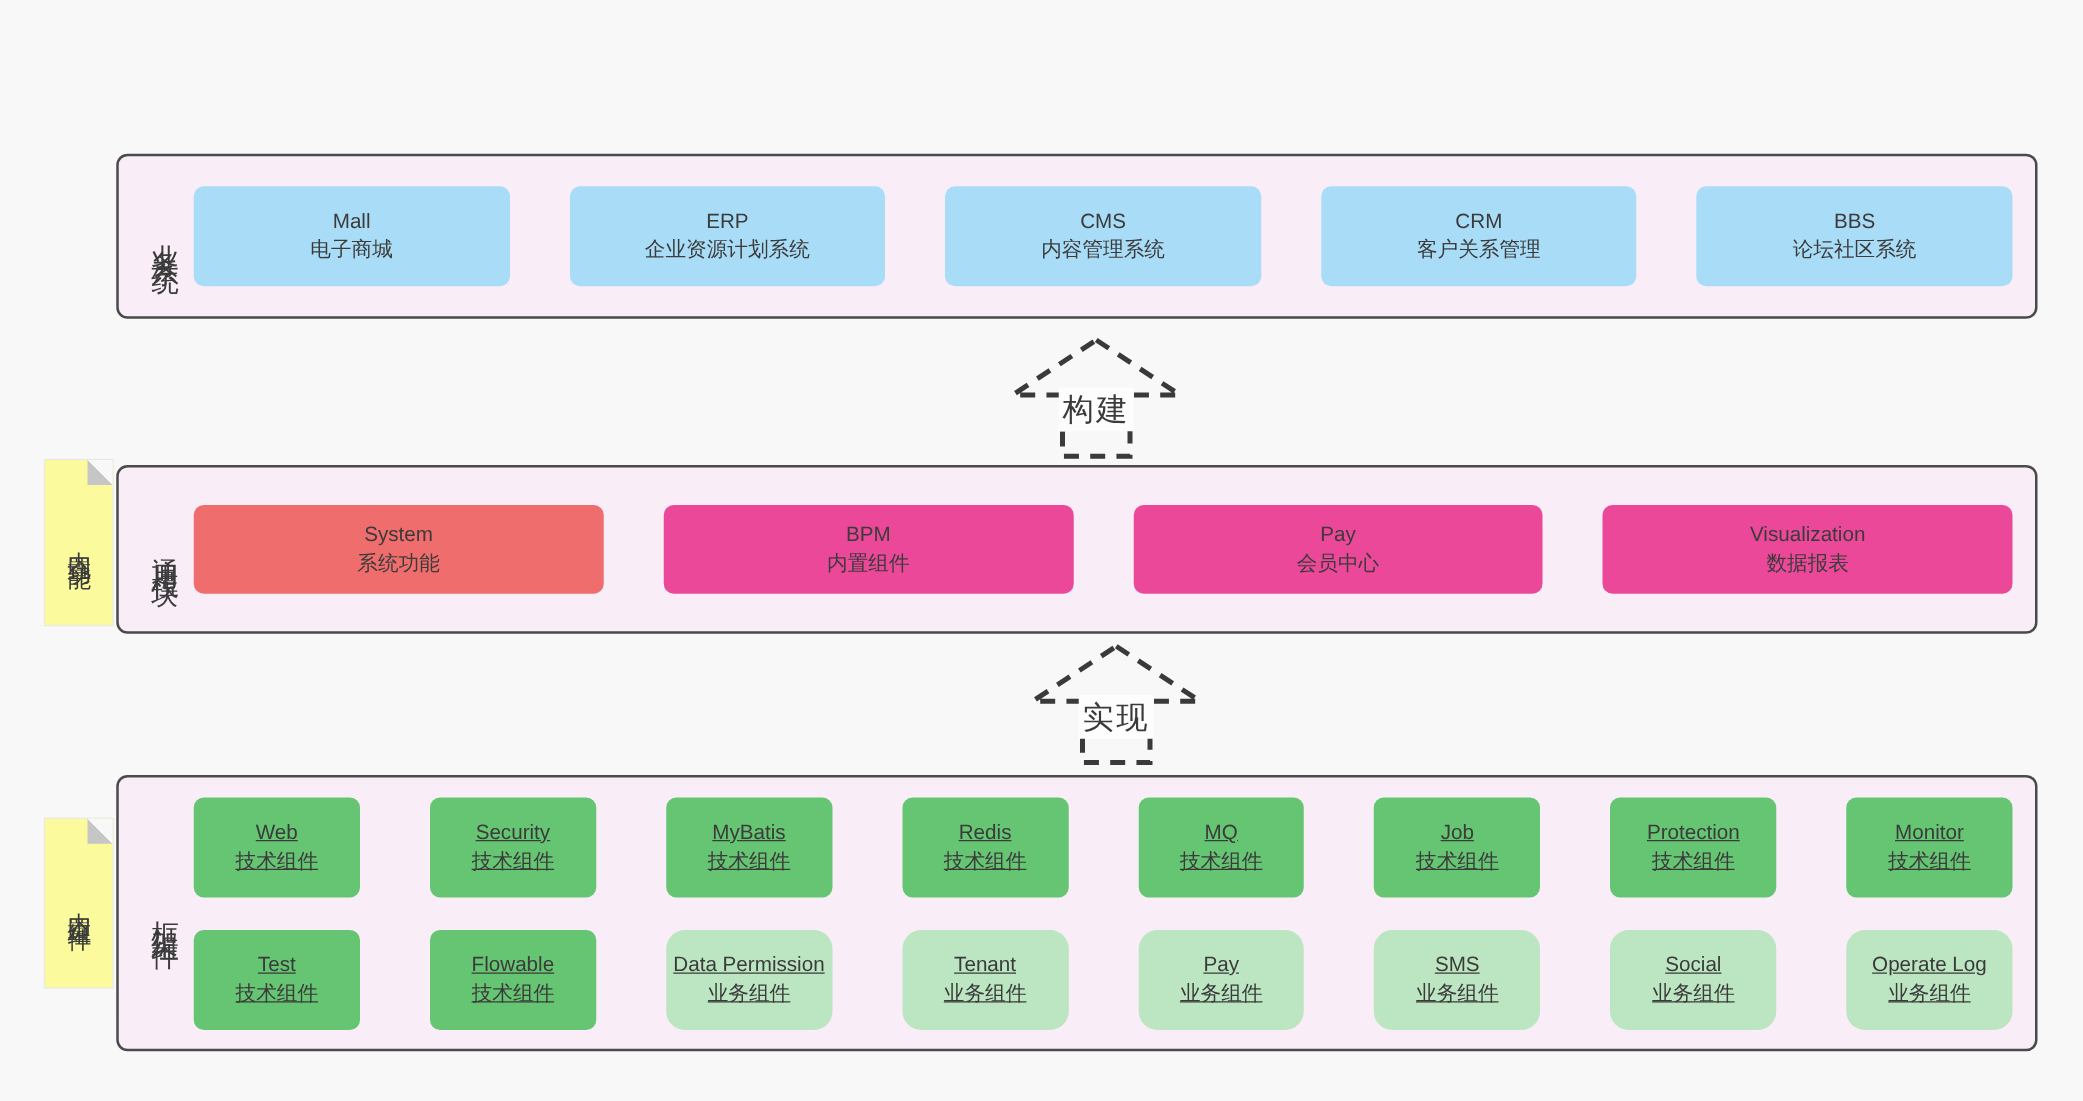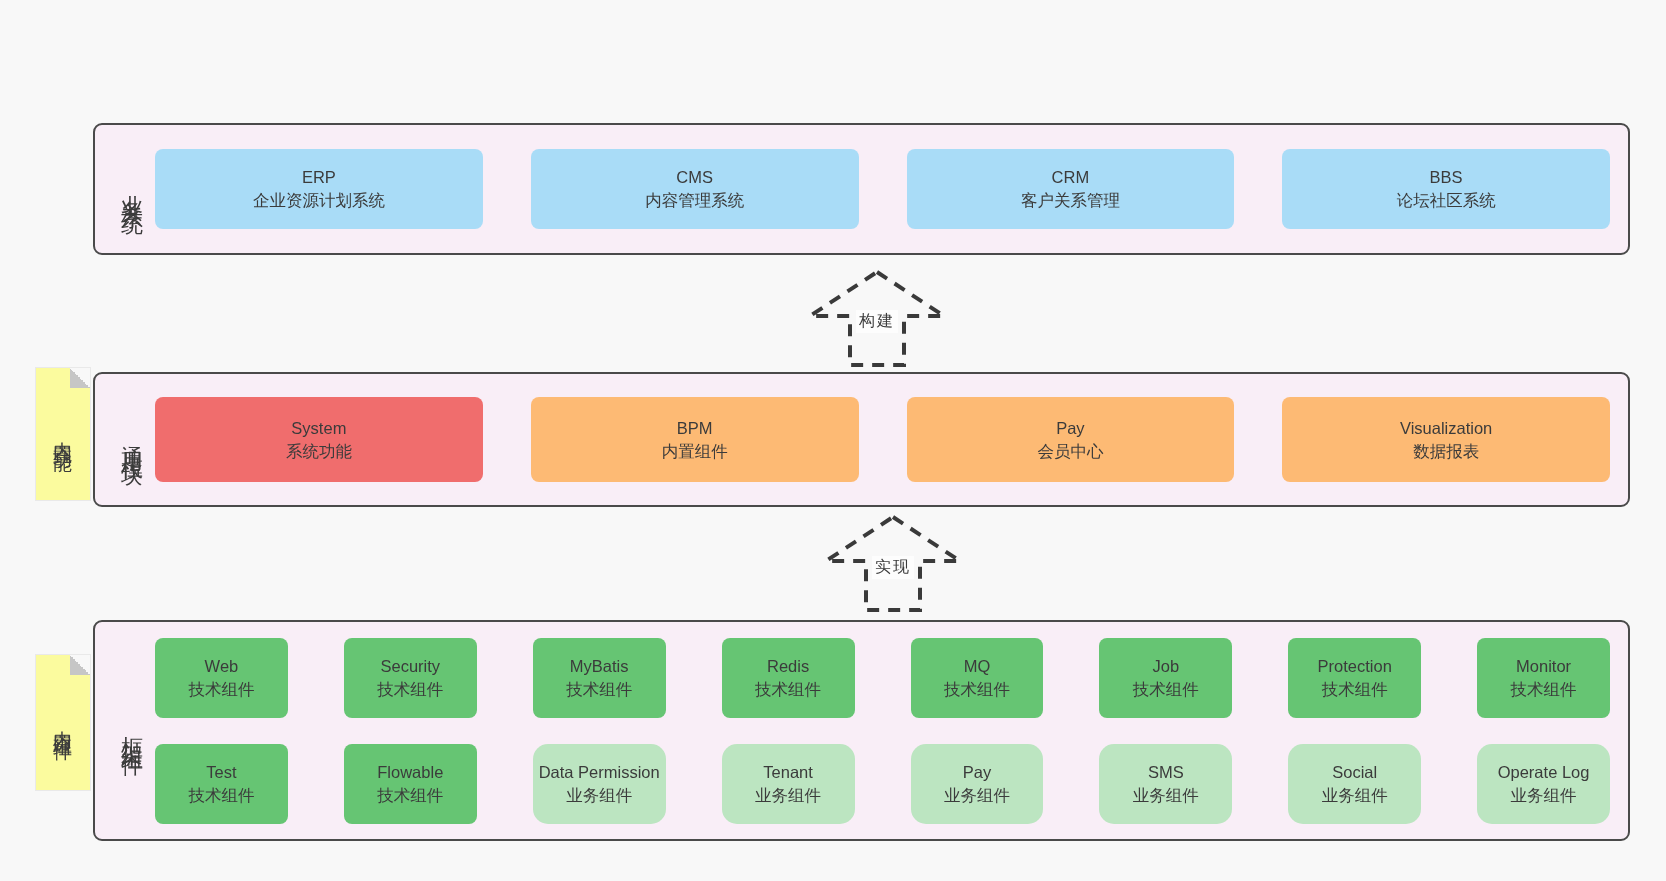--- a/index.html
+++ b/index.html
@@ -15,31 +15,31 @@
     padding-left:8px; padding-right:18px;
   }
   .layer-label{
     flex:0 0 40px; text-align:center;
     writing-mode:vertical-rl; text-orientation:upright;
     font-size:22px; letter-spacing:6px; line-height:1;
     margin:0 12px 0 0; align-self:center; color:#3b3b3b;
   }
   .boxes-row{ display:flex; gap:48px; flex:1; }
   .rows{ display:flex; flex-direction:column; gap:26px; flex:1; }
-  .rows .boxes-row{ gap:56px; }
+  .rows .boxes-row{ gap:56px;text-decoration:underline; }
   .box{
     flex:1; border-radius:8px;
     display:flex; flex-direction:column; align-items:center; justify-content:center;
     text-align:center; font-size:16.5px; line-height:1.38; padding:2px 4px;
     box-sizing:border-box;
   }
-  .h80{ height:80px; } .h85{ height:85px;text-align:center; }
+  .h80{ height:80px; } .h85{ height:71px;text-align:center; }
   .blue{ background:#a9dcf7; }
   .red{ background:#f06d6d; }
-  .pink{ background:#fdba74; }
+  .pink{ background:#ec4899; }
   .green{ background:#66c573; }
   .lightgreen{ background:#bce5c1;border-radius:15px; }
   .note{
     position:absolute; width:54px; background:#fbfb9e;
     display:flex; align-items:center; justify-content:center;
     box-shadow:0 0 0 1px rgba(0,0,0,0.06);
   }
   .note .fold{
     position:absolute; top:0; right:0; width:20px; height:20px;
     background:linear-gradient(225deg,#f8f8f8 50%,#c6c6c6 50%);
@@ -47,31 +47,35 @@
   .note-text{
     writing-mode:vertical-rl; text-orientation:upright;
     font-size:19px; letter-spacing:4px; line-height:1; color:#3b3b3b;
   }
   .arrow{ position:absolute; width:160px; height:100px; }
   .arrow-label{
     position:absolute; width:160px; text-align:center;
   }
   .arrow-label span{
     display:inline-block; background:#fdfdfd; padding:1px 3px;
-    font-size:16px; letter-spacing:2px; color:#3b3b3b;
+    font-size:25px; letter-spacing:2px; color:#3b3b3b;
   }
 </style>
 </head>
 <body>
 
 <div class="canvas">
 
   <div class="layer" style="top:123px; height:132px;">
     <div class="layer-label">业务系统</div>
     <div class="boxes-row">
+      <div class="box blue h80">
+        <span>Mall</span>
+        <span>电子商城</span>
+      </div>
       <div class="box blue h80">
         <span>ERP</span>
         <span>企业资源计划系统</span>
       </div>
       <div class="box blue h80">
         <span>CMS</span>
         <span>内容管理系统</span>
       </div>
       <div class="box blue h80">
         <span>CRM</span>

